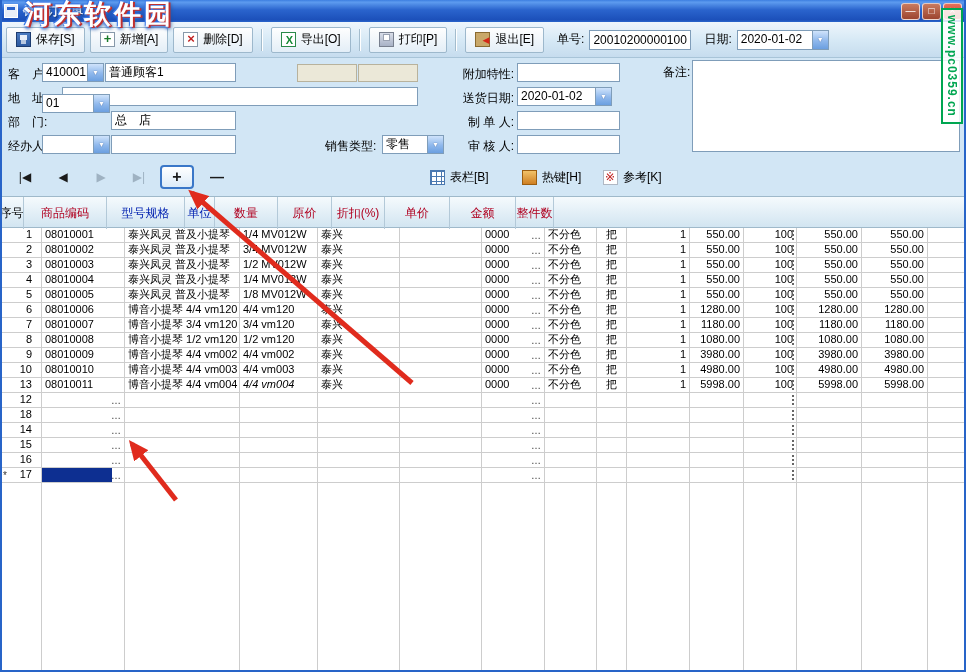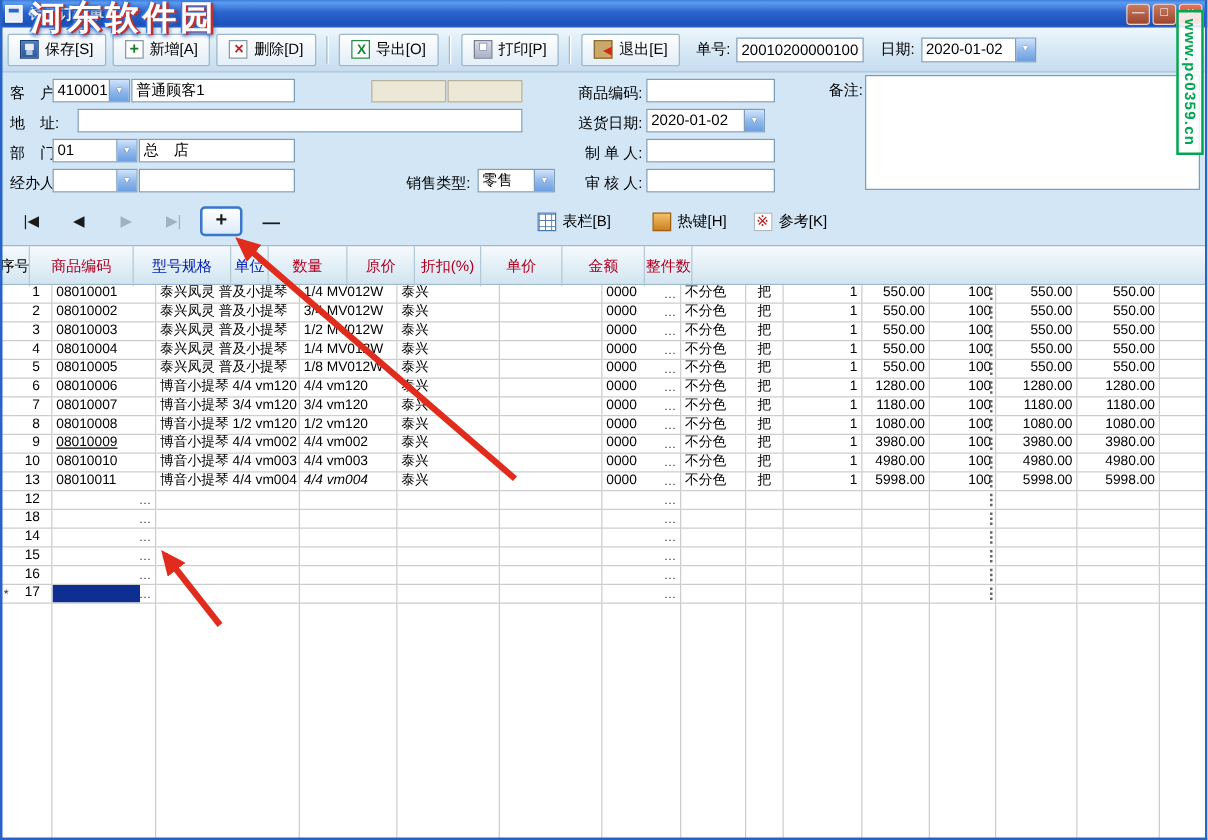--- a/index.html
+++ b/index.html
@@ -152,35 +152,35 @@
 
 <div class="form">
   <span class="flabel" style="left:8px;top:8px">客　户:</span>
   <div class="combo" style="left:42px;top:5px;width:62px">
     <span class="combo-val">410001</span>
     <span class="combo-btn"></span>
   </div>
   <input class="tb" style="left: 105px; top: 5px; width: 131px;" value="普通顾客1">
   <span class="flat" style="left:297px;top:6px;width:60px"></span>
   <span class="flat" style="left:358px;top:6px;width:60px"></span>
-  <span class="flabel lab-r" style="left:440px;top:8px">商品编码:</span>
+  <span class="flabel lab-r" style="left:440px;top:8px">附加特性:</span>
   <input class="tb" style="left: 517px; top: 5px; width: 103px;" value="">
   <span class="flabel" style="left:663px;top:6px">备注:</span>
   <div class="bigbox" style="left:692px;top:2px;width:268px;height:92px"></div>
 
   <span class="flabel" style="left:8px;top:32px">地　址:</span>
   <input class="tb" style="left: 62px; top: 29px; width: 356px;" value="">
   <span class="flabel lab-r" style="left:440px;top:32px">送货日期:</span>
   <div class="combo" style="left:517px;top:29px;width:95px">
     <span class="combo-val">2020-01-02</span>
     <span class="combo-btn"></span>
   </div>
 
   <span class="flabel" style="left:8px;top:56px">部　门:</span>
-  <div class="combo" style="left:42px;top:53px;width:68px">
+  <div class="combo" style="left:42px;top:36px;width:68px">
     <span class="combo-val">01</span>
     <span class="combo-btn"></span>
   </div>
   <input class="tb" style="left: 111px; top: 53px; width: 125px;" value="总　店">
   <span class="flabel lab-r" style="left:440px;top:56px">制 单 人:</span>
   <input class="tb" style="left: 517px; top: 53px; width: 103px;" value="">
 
   <span class="flabel" style="left:8px;top:80px">经办人:</span>
   <div class="combo" style="left:42px;top:77px;width:68px">
     <span class="combo-val"></span>
@@ -361,21 +361,21 @@
       <div class="g-cell a-center col-unit" style="width: 30px;">把</div>
       <div class="g-cell a-right col-qty" style="width: 63px;">1</div>
       <div class="g-cell a-right col-price" style="width: 54px;">1080.00</div>
       <div class="g-cell a-right col-discount" style="width: 53px;"><span>100</span><span class="vdots"></span></div>
       <div class="g-cell a-right col-unit_price" style="width: 65px;">1080.00</div>
       <div class="g-cell a-right col-amount" style="width: 66px;">1080.00</div>
       <div class="g-cell a-right col-whole" style="width: 38px;"></div>
     </div>
     <div class="g-row">
       <div class="g-cell a-right col-seq" style="width: 42px;">9</div>
-      <div class="g-cell a-left col-code" style="width: 83px; text-decoration: underline;">08010009</div>
+      <div class="g-cell a-left col-code" style="width: 83px;">08010009</div>
       <div class="g-cell a-left col-name" style="width: 115px;">博音小提琴 4/4 vm002</div>
       <div class="g-cell a-left col-spec" style="width: 78px;">4/4 vm002</div>
       <div class="g-cell a-left col-factory" style="width: 82px;">泰兴</div>
       <div class="g-cell a-left col-extra" style="width: 82px;"></div>
       <div class="g-cell a-left col-color_code" style="width: 63px;"><span>0000</span><span class="ell">…</span></div>
       <div class="g-cell a-left col-color_name" style="width: 52px;">不分色</div>
       <div class="g-cell a-center col-unit" style="width: 30px;">把</div>
       <div class="g-cell a-right col-qty" style="width: 63px;">1</div>
       <div class="g-cell a-right col-price" style="width: 54px;">3980.00</div>
       <div class="g-cell a-right col-discount" style="width: 53px;"><span>100</span><span class="vdots"></span></div>

